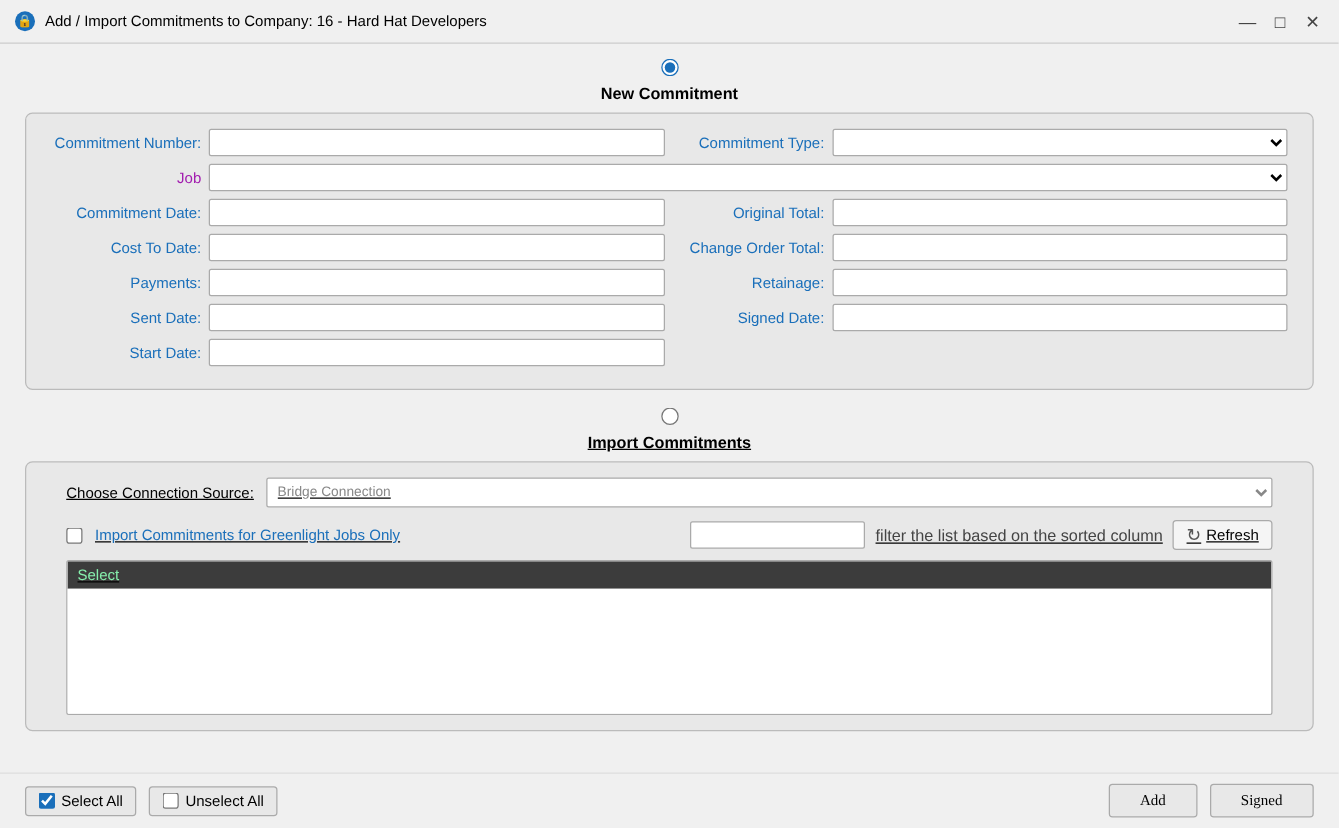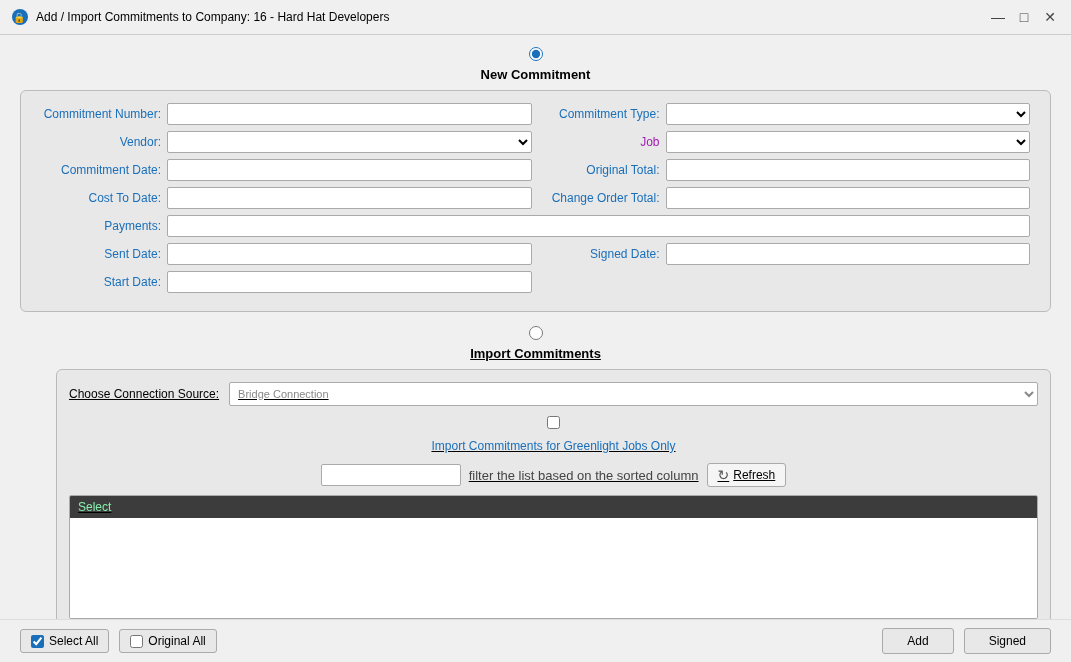--- a/index.html
+++ b/index.html
@@ -123,22 +123,21 @@
       appearance: auto;
     }
     .import-section {
       margin-bottom: 10px;
       text-decoration: underline;
     }
     .import-panel {
       background: #e8e8e8;
       border: 1px solid #bbb;
       border-radius: 6px;
-      padding: 12px 12px;
-      margin-left: 36px;
+      padding: 12px 32px;
     }
     .import-connection-row {
       display: flex;
       align-items: center;
       gap: 10px;
       margin-bottom: 10px;
     }
     .import-connection-label {
       font-size: 12px;
       white-space: nowrap;
@@ -152,21 +151,20 @@
       font-size: 11px;
       border-radius: 2px;
       color: #888;
       appearance: auto;
     }
     .import-options-row {
       display: flex;
       align-items: center;
       gap: 10px;
       margin-bottom: 8px;
-      flex-direction: column;
     }
     .greenlight-label {
       color: #1a6fba;
       font-size: 12px;
     }
     .filter-row {
       display: flex;
       align-items: center;
       gap: 8px;
       flex: 1;
@@ -239,20 +237,21 @@
       accent-color: #1a6fba;
     }
     .spacer { flex: 1; }
     .action-btn {
       padding: 5px 24px;
       border: 1px solid #aaa;
       background: #e8e8e8;
       border-radius: 3px;
       cursor: pointer;
       font-size: 12px;
+      font-family: Liberation Serif, serif;
     }
     .spin-icon {
       display: inline-block;
       font-size: 14px;
       color: #555;
     }
   </style>
 </head>
 <body>
 
@@ -281,24 +280,20 @@
         <input type="text" class="form-input" style="">
       </div>
       <div class="form-group">
         <span class="form-label">Commitment Type:</span>
         <select class="form-select"><option></option></select>
       </div>
     </div>
 
     <div class="form-row">
       <div class="form-group">
-        <span class="form-label">Vendor:</span>
-        <select class="form-select"><option></option></select>
-      </div>
-      <div class="form-group">
         <span class="form-label" style="color:#a21caf">Job</span>
         <select class="form-select"><option></option></select>
       </div>
     </div>
 
     <div class="form-row">
       <div class="form-group">
         <span class="form-label">Commitment Date:</span>
         <input type="text" class="form-input" style="">
       </div>
@@ -315,20 +310,24 @@
       </div>
       <div class="form-group">
         <span class="form-label">Change Order Total:</span>
         <input type="text" class="form-input" style="">
       </div>
     </div>
 
     <div class="form-row">
       <div class="form-group">
         <span class="form-label">Payments:</span>
+        <input type="text" class="form-input" style="">
+      </div>
+      <div class="form-group">
+        <span class="form-label">Retainage:</span>
         <input type="text" class="form-input" style="">
       </div>
     </div>
 
     <div class="form-row">
       <div class="form-group">
         <span class="form-label">Sent Date:</span>
         <input type="text" class="form-input" style="">
       </div>
       <div class="form-group">
@@ -385,18 +384,18 @@
 
 </div>
 
 <div class="bottom-bar">
   <button class="check-btn">
     <input type="checkbox" checked="" style="">
     <span>Select All</span>
   </button>
   <button class="check-btn">
     <input type="checkbox" style="">
-    <span>Original All</span>
+    <span>Unselect All</span>
   </button>
   <div class="spacer"></div>
   <button class="action-btn">Add</button>
   <button class="action-btn">Signed</button>
 </div>
 
 </body></html>

